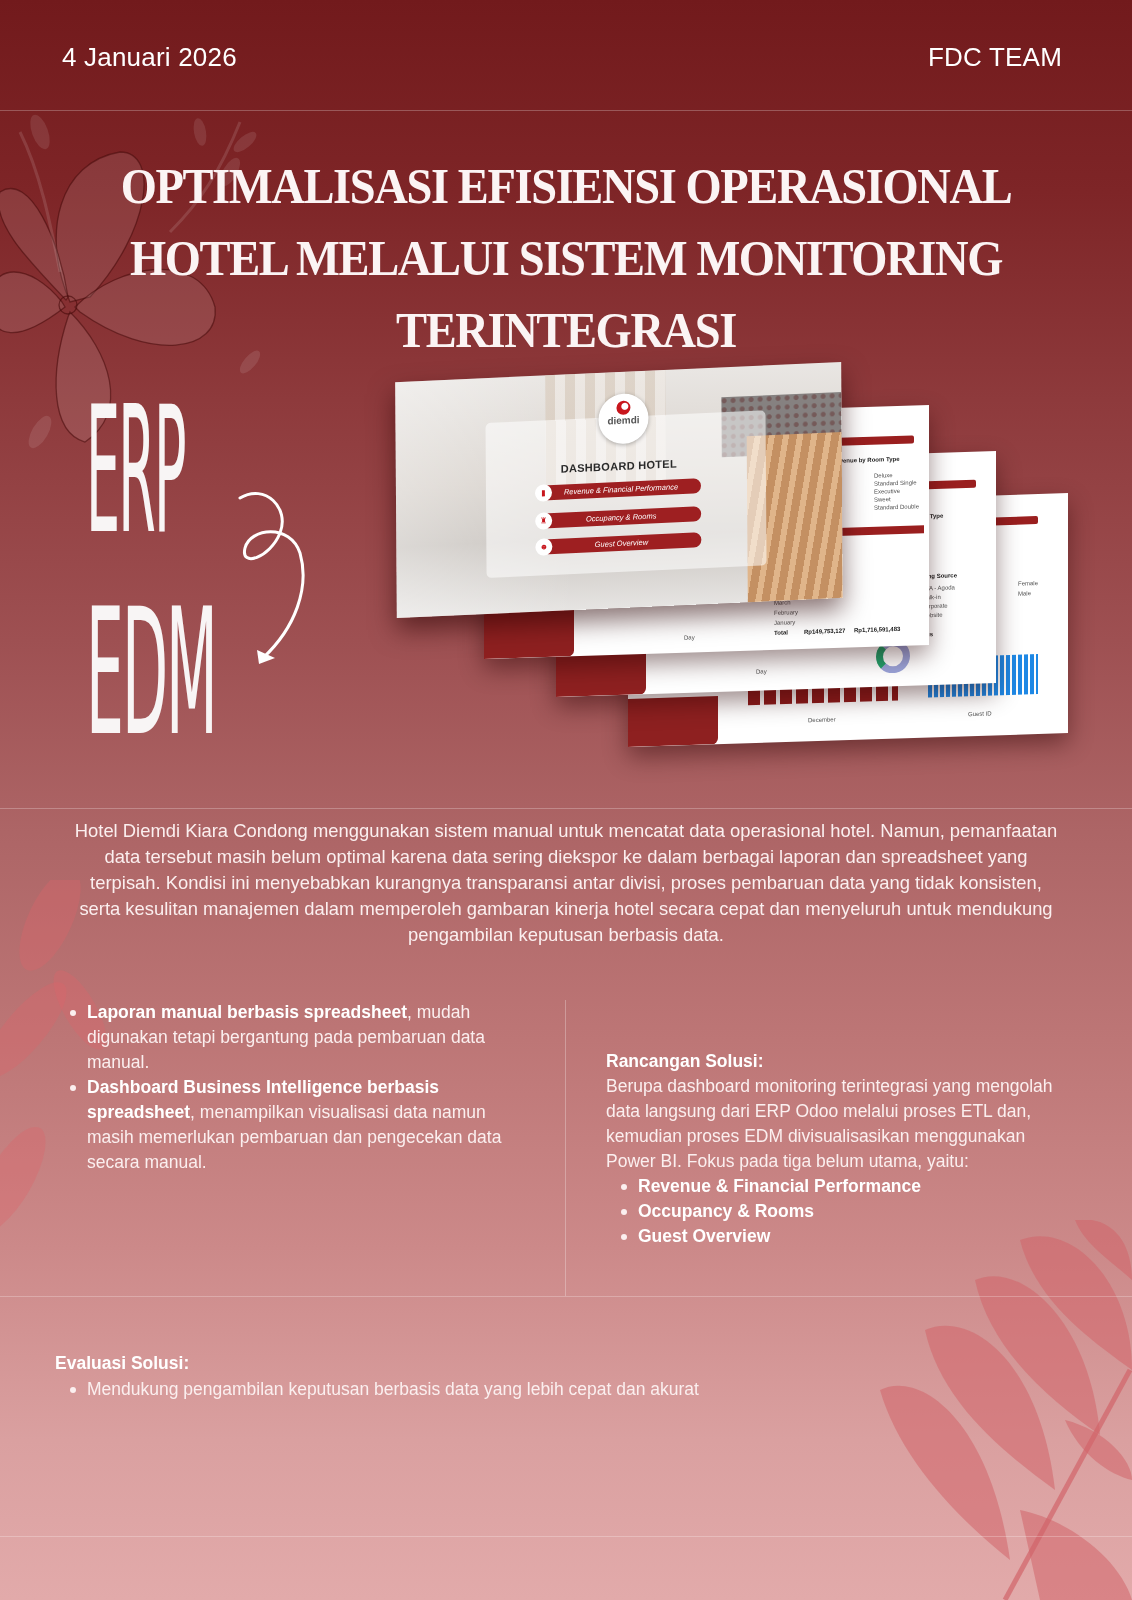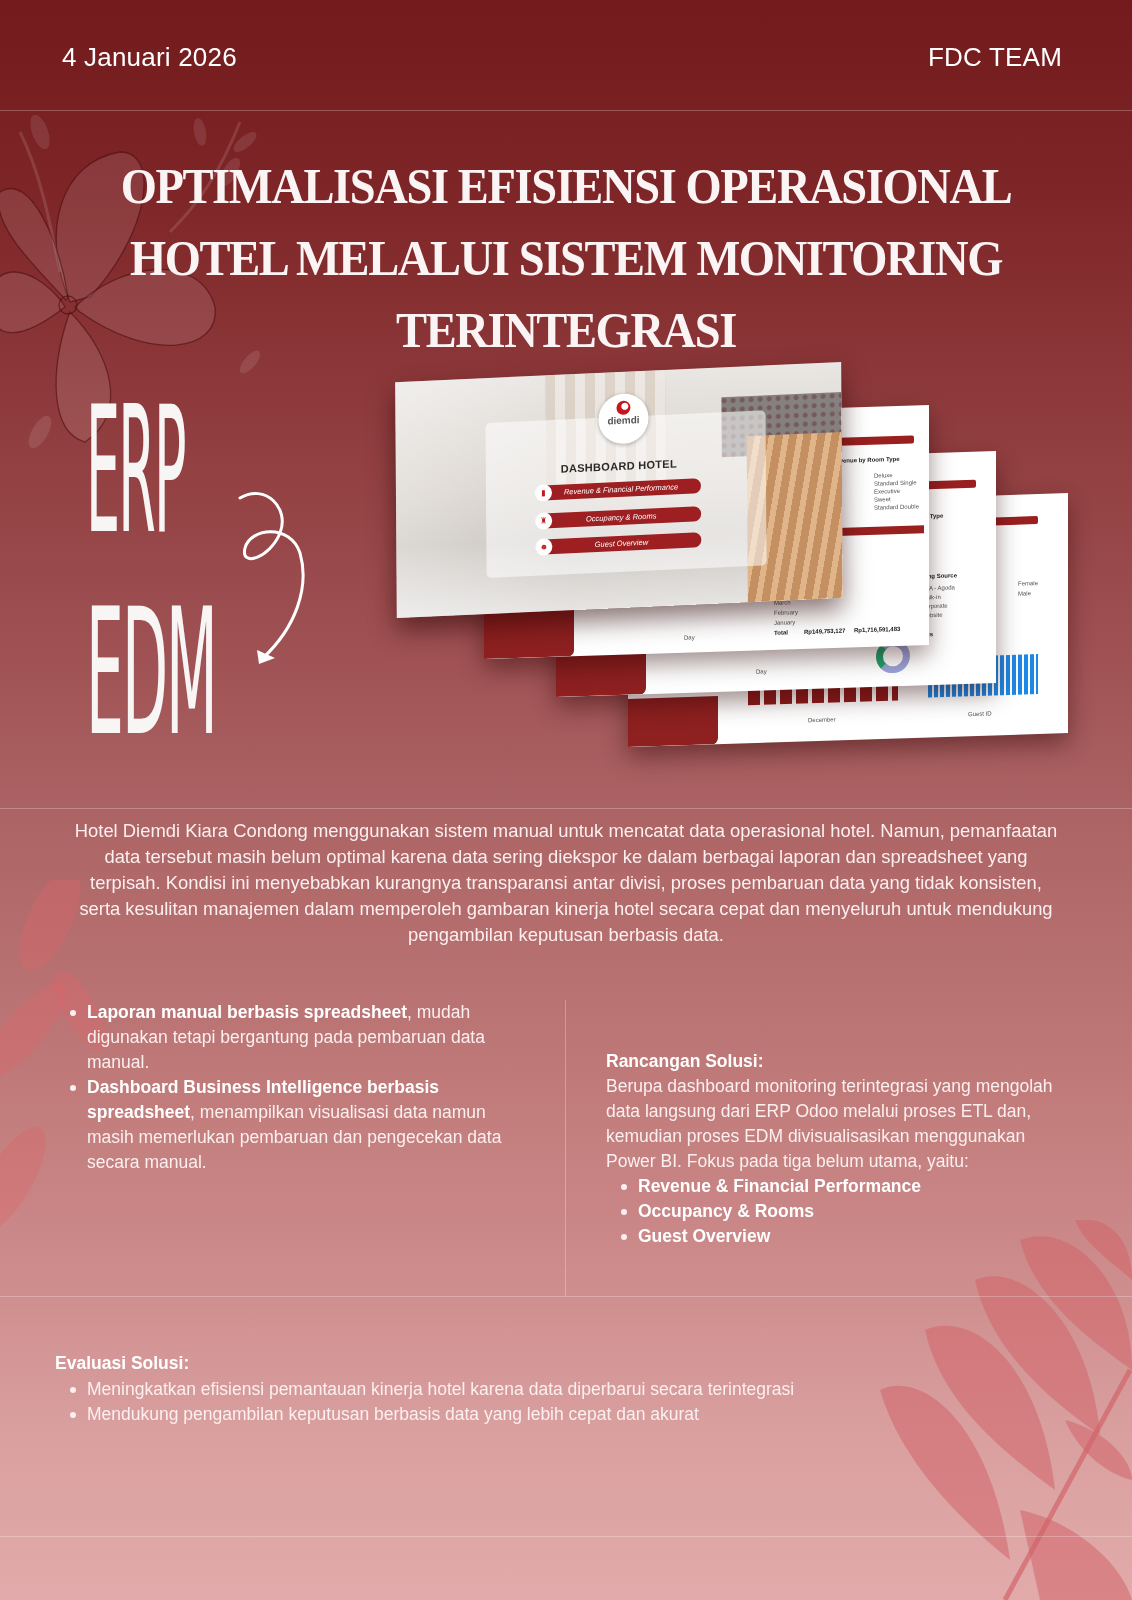--- a/index.html
+++ b/index.html
@@ -236,16 +236,15 @@
   <ul>
     <li><b>Revenue &amp; Financial Performance</b></li>
     <li><b>Occupancy &amp; Rooms</b></li>
     <li><b>Guest Overview</b></li>
   </ul>
 </div>
 
 <div class="col" id="eval">
   <div class="sec-h">Evaluasi Solusi:</div>
   <ul>
-    <li>Meningkatkan efisiensi pemantauan kinerja hotel karena data diperbarui secara terintegrasi</li>
     <li>Mendukung pengambilan keputusan berbasis data yang lebih cepat dan akurat</li>
   </ul>
 </div>
 
 </body></html>

